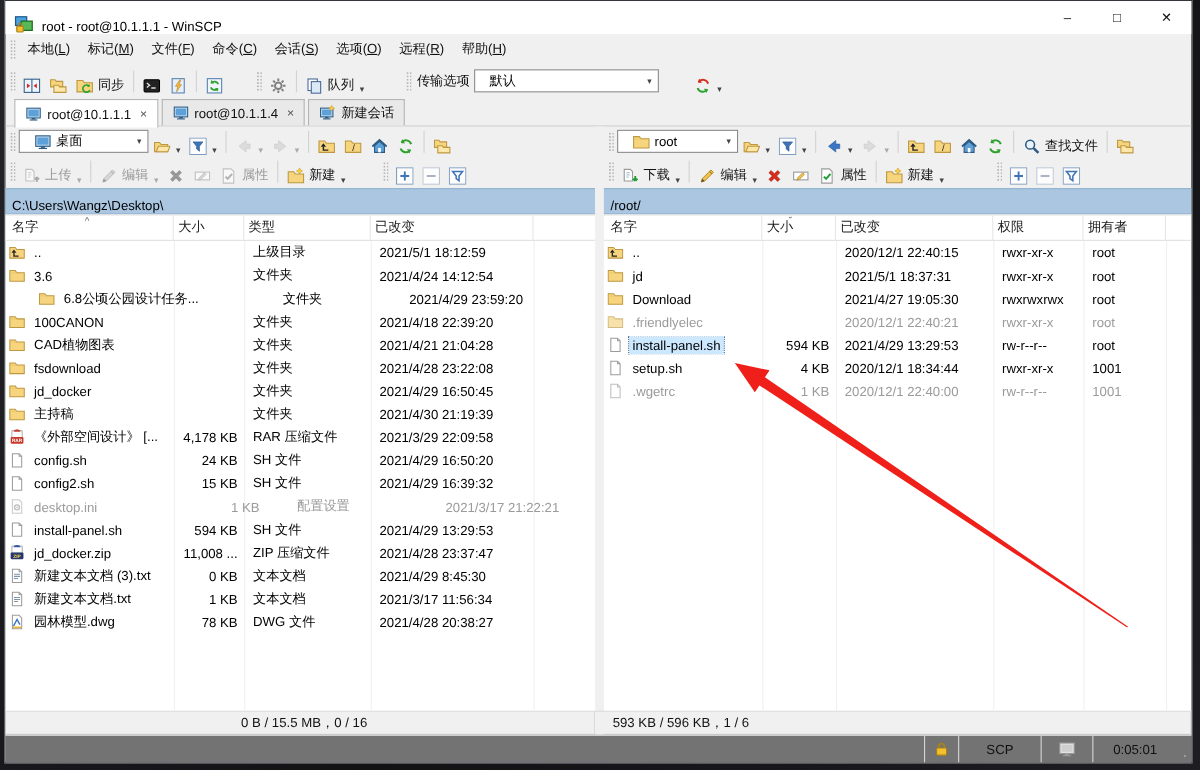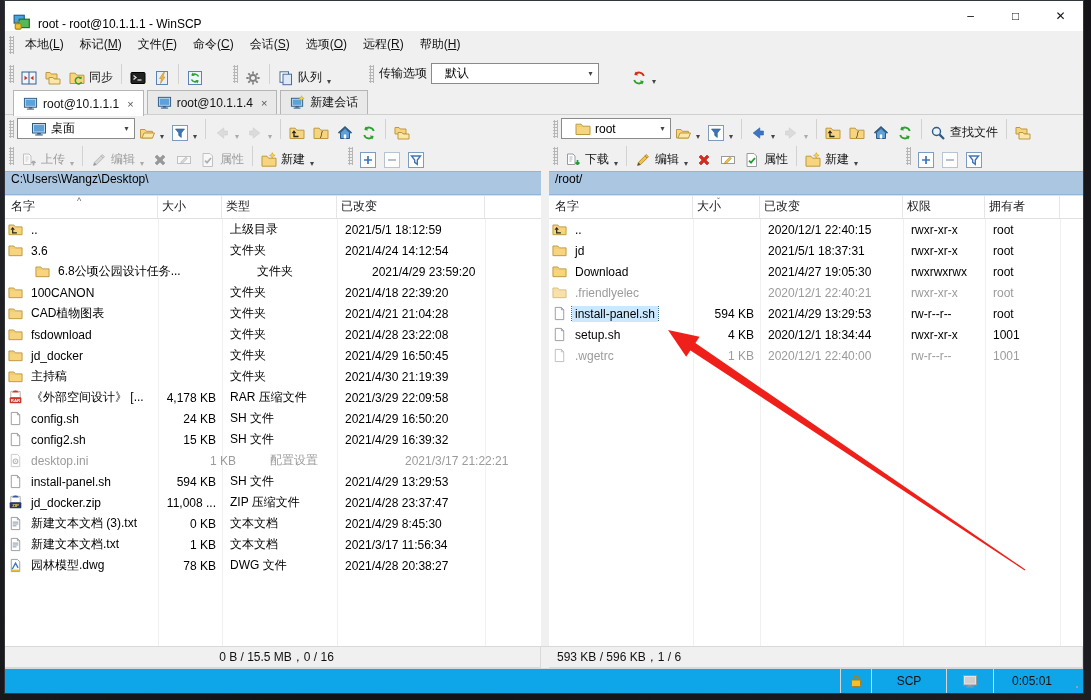--- a/index.html
+++ b/index.html
@@ -43,21 +43,21 @@
   margin-right:3px;position:relative;top:1px;}
 .tab.active{background:#fff;height:26px;z-index:2;}
 .tab .tab-close{color:#555;font-size:11px;margin-left:3px;}
 
 .session{flex:1 1 auto;display:flex;min-height:0;}
 .panel{display:flex;flex-direction:column;min-width:0;}
 .panel.pl{width:537px;}
 .panel.pr{width:535px;}
 .splitter{width:8px;background:#f0f0f0;}
 .ptb{height:27px;display:flex;align-items:center;font-size:12px;flex:0 0 auto;}
-.pathbar{height:22px;margin-top:2px;display:flex;align-items:flex-start;padding-left:6px;
+.pathbar{height:22px;margin-top:2px;display:flex;align-items:flex-end;padding-left:6px;
   font-size:12px;color:#000;border-top:1px solid #93b4d2;border-bottom:1px solid #93b4d2;flex:0 0 auto;}
 .list{flex:1 1 auto;background:#fff;position:relative;overflow:hidden;border-top:1px solid #e0e0e0;}
 .hdr{display:grid;height:22px;font-size:12px;color:#1a1a1a;background:#fff;
   border-bottom:1px solid #e0e0e0;position:relative;z-index:2;}
 .hcell{display:flex;align-items:flex-end;padding:0 0 3px 4px;border-right:1px solid #e6e6e6;
   white-space:nowrap;overflow:hidden;}
 .hcell.first{padding-left:6px;}
 .sortmark{position:absolute;top:0;font-size:9px;color:#666;z-index:3;}
 .rows{position:relative;z-index:1;}
 .row{display:grid;height:21px;font-size:12px;color:#000;align-items:center;}
@@ -69,21 +69,21 @@
 .c-name .fname.sel{background:#cce8ff;outline:1px dotted #4a6b8f;}
 .num{text-align:right;padding-right:6px;padding-left:0;}
 .col-line{position:absolute;top:22px;bottom:0;width:1px;background:#f0f0f0;z-index:0;}
 
 .status-row{height:22px;display:flex;flex:0 0 auto;}
 .pstatus{box-sizing:border-box;background:#f0f0f0;border:1px solid #d9d9d9;border-left:none;
   display:flex;align-items:center;padding-left:8px;font-size:12px;color:#111;}
 .pstatus.ls{width:537px;justify-content:center;}
 .pstatus.rs{width:535px;}
 .status-spl{width:8px;background:#f0f0f0;border-top:1px solid #d9d9d9;}
-.mainstatus{height:24px;background:#0ea5e9;display:flex;align-items:stretch;
+.mainstatus{height:24px;background:#737373;display:flex;align-items:stretch;
   border-top:1px solid #d9d9d9;font-size:12px;color:#111;flex:0 0 auto;}
 .mcell{display:flex;align-items:center;justify-content:center;border-left:1px solid #d5d5d5;}
 .mspacer{flex:1;}
 .mgrip{width:13px;background-image:radial-gradient(#9f9f9f 1px,transparent 1.1px);
   background-size:4px 4px;background-position:bottom right;background-repeat:no-repeat;
   background-size:12px 12px;}
 .arrow-overlay{position:absolute;left:0;top:0;width:1091px;height:700px;pointer-events:none;z-index:60;}
 u{text-decoration:underline;}
 </style>
 </head>

